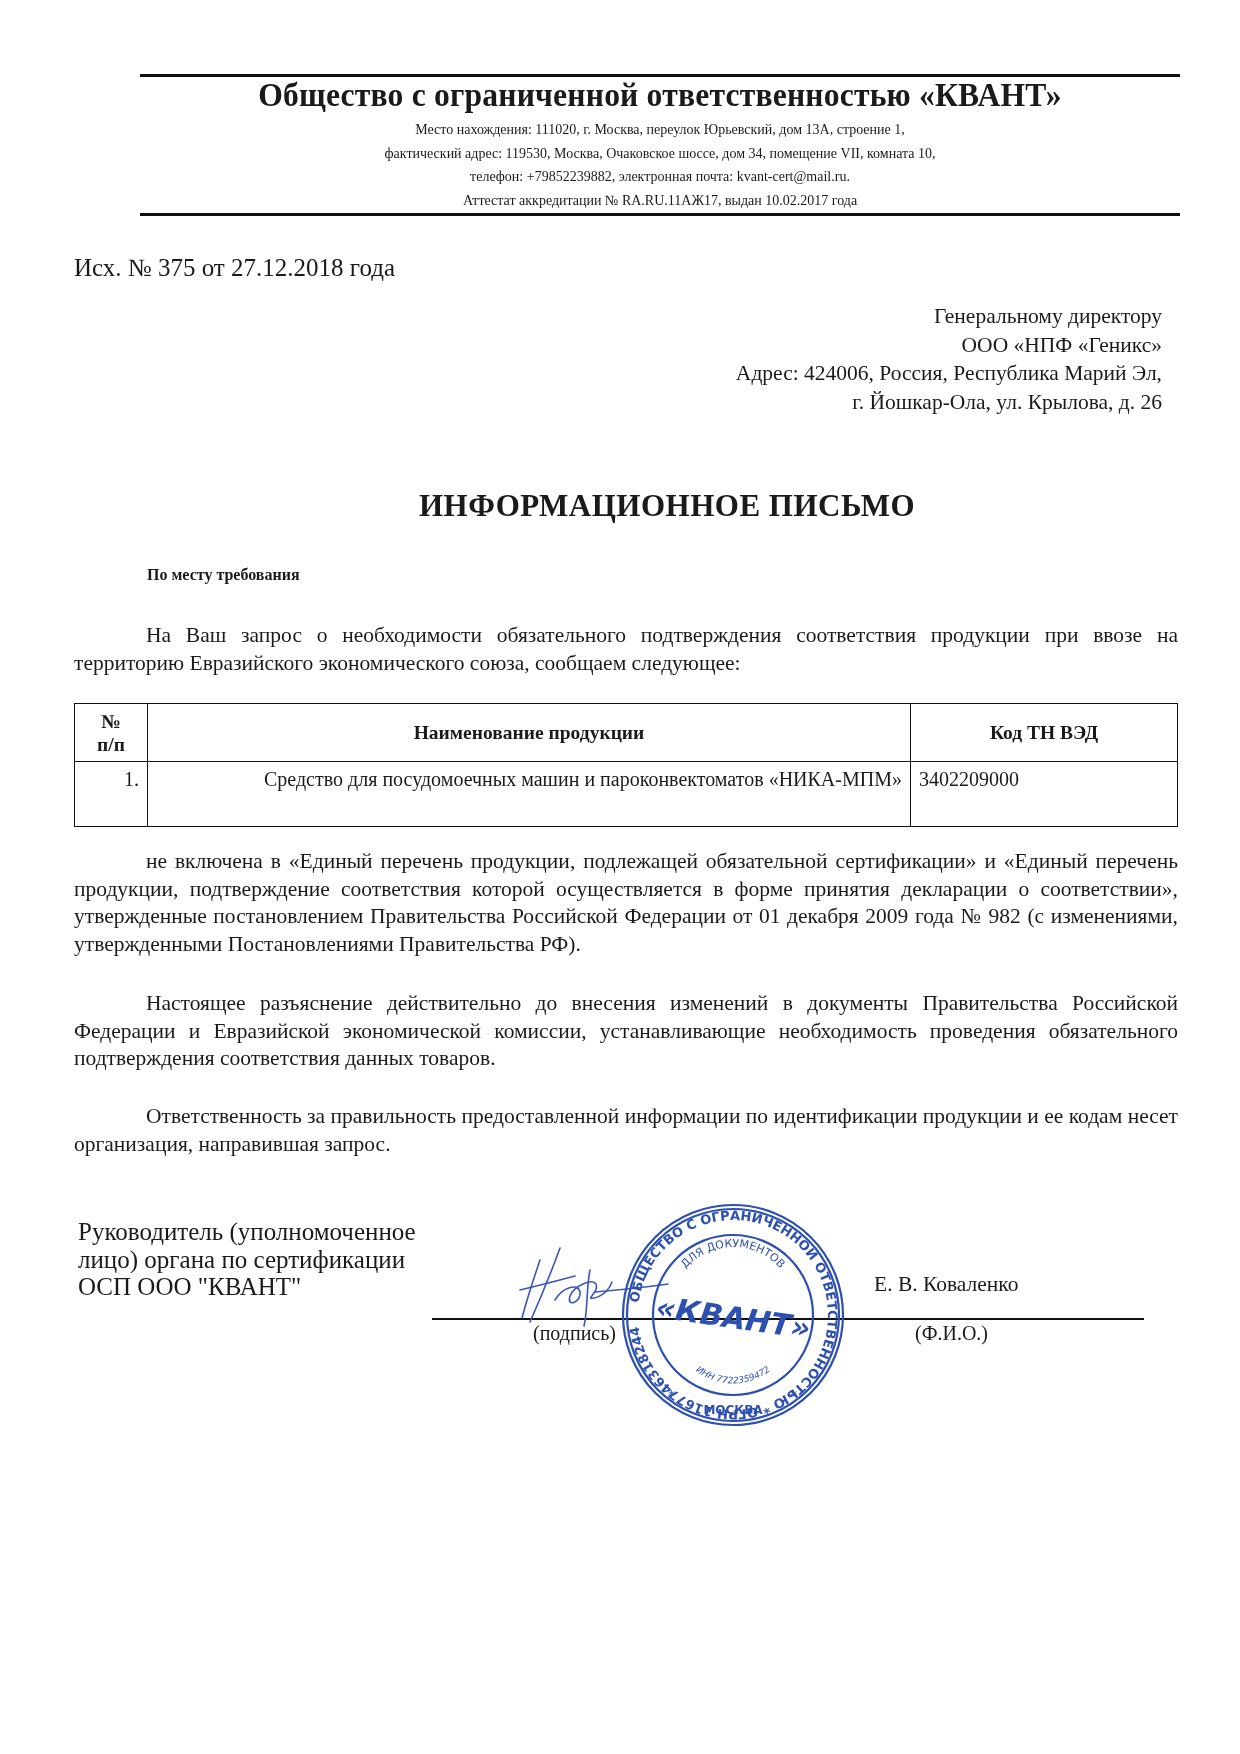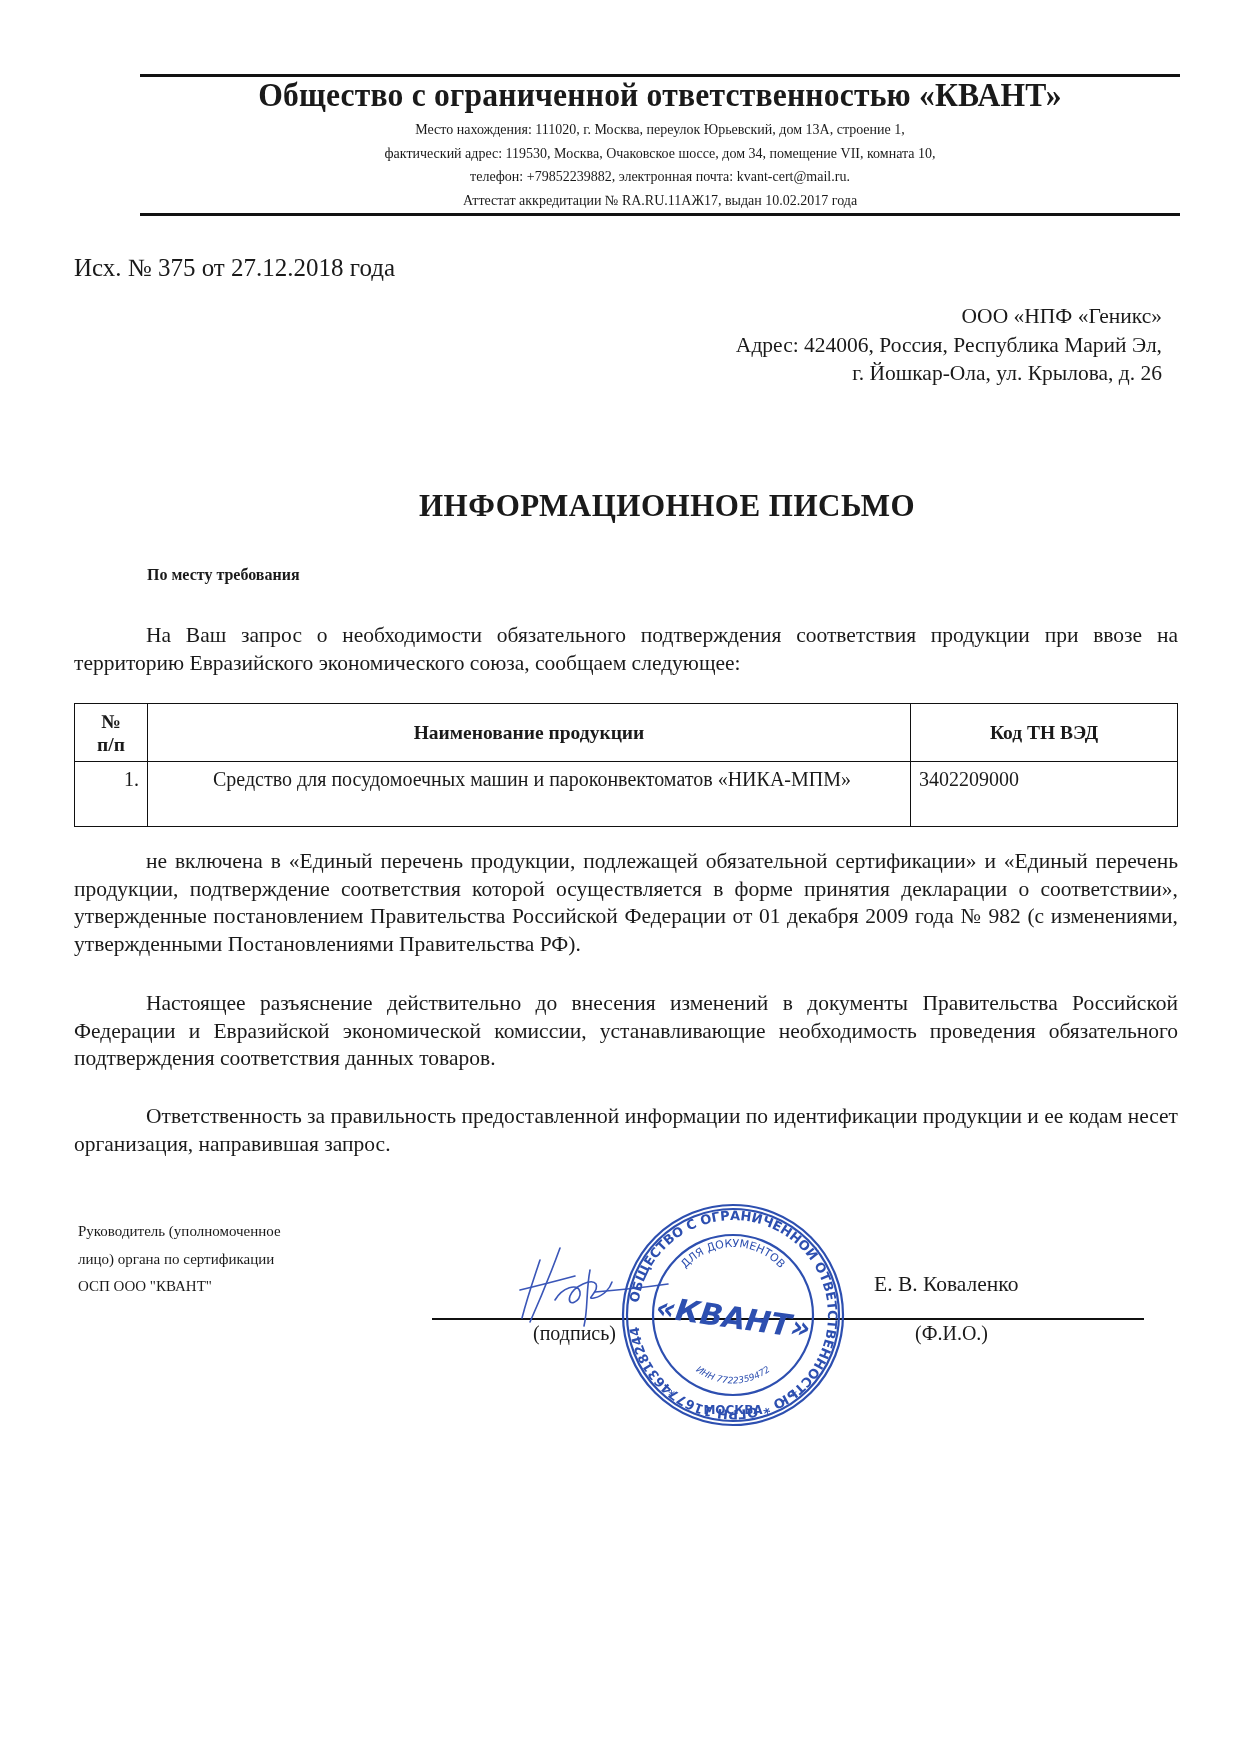--- a/index.html
+++ b/index.html
@@ -43,25 +43,25 @@
     left: 74px; top: 703px; width: 1104px; border-collapse: collapse;
     font-size: 20px;
   }
   .product-table td, .product-table th { border: 1.5px solid #111; padding: 0 8px; }
   .product-table th { font-weight: bold; height: 57px; font-size: 19.5px; }
   .product-table td { height: 58px; vertical-align: top; padding-top: 6px; }
   .col-num { width: 56px; text-align: center; line-height: 23px; }
   .col-name { text-align: center; }
   .col-code { width: 250px; text-align: center; }
   td.cell-num { text-align: right; padding-right: 8px; }
-  td.cell-name { text-align: center; padding-left: 14px; margin-top: 42px; }
+  td.cell-name { text-align: right; padding-left: 14px; margin-top: 42px; }
   td.cell-code { text-align: left; }
 
   
-  .signer { left: 78px; top: 1218px; font-size: 15px; line-height: 27.5px; }
+  .signer { left: 78px; top: 1218px; font-size: 25px; line-height: 27.5px; }
   .signer div { white-space: nowrap; }
   .sig-line { left: 432px; width: 712px; top: 1318px; height: 2px; background: #111; }
   .sig-caption { top: 1322px; font-size: 20px; }
   .cap-sign { left: 533px; }
   .cap-fio { left: 915px; }
   .signer-name { left: 874px; top: 1272px; font-size: 21.5px; }
 
   .signature { left: 500px; top: 1240px; width: 170px; height: 90px; }
   .stamp { left: 618px; top: 1200px; width: 230px; height: 230px; }
 </style>
@@ -74,20 +74,21 @@
   <div>Место нахождения: 111020, г. Москва, переулок Юрьевский, дом 13А, строение 1,</div>
   <div>фактический адрес: 119530, Москва, Очаковское шоссе, дом 34, помещение VII, комната 10,</div>
   <div>телефон: +79852239882, электронная почта: kvant-cert@mail.ru.</div>
   <div>Аттестат аккредитации № RA.RU.11АЖ17, выдан 10.02.2017 года</div>
 </div>
 <div class="abs rule-bottom"></div>
 
 <div class="abs outgoing">Исх. №  375 от 27.12.2018 года</div>
 
 <div class="abs recipient">
+  <div>Генеральному директору</div>
   <div>ООО «НПФ «Геникс»</div>
   <div>Адрес: 424006, Россия, Республика Марий Эл,</div>
   <div>г. Йошкар-Ола, ул. Крылова, д. 26</div>
 </div>
 
 <div class="abs letter-title">ИНФОРМАЦИОННОЕ ПИСЬМО</div>
 <div class="abs to-whom">По месту требования</div>
 
 <div class="abs para p1"><span class="indent"></span><span>На Ваш запрос о необходимости обязательного подтверждения соответствия продукции при ввозе на территорию Евразийского экономического союза, сообщаем следующее:</span></div>
 

